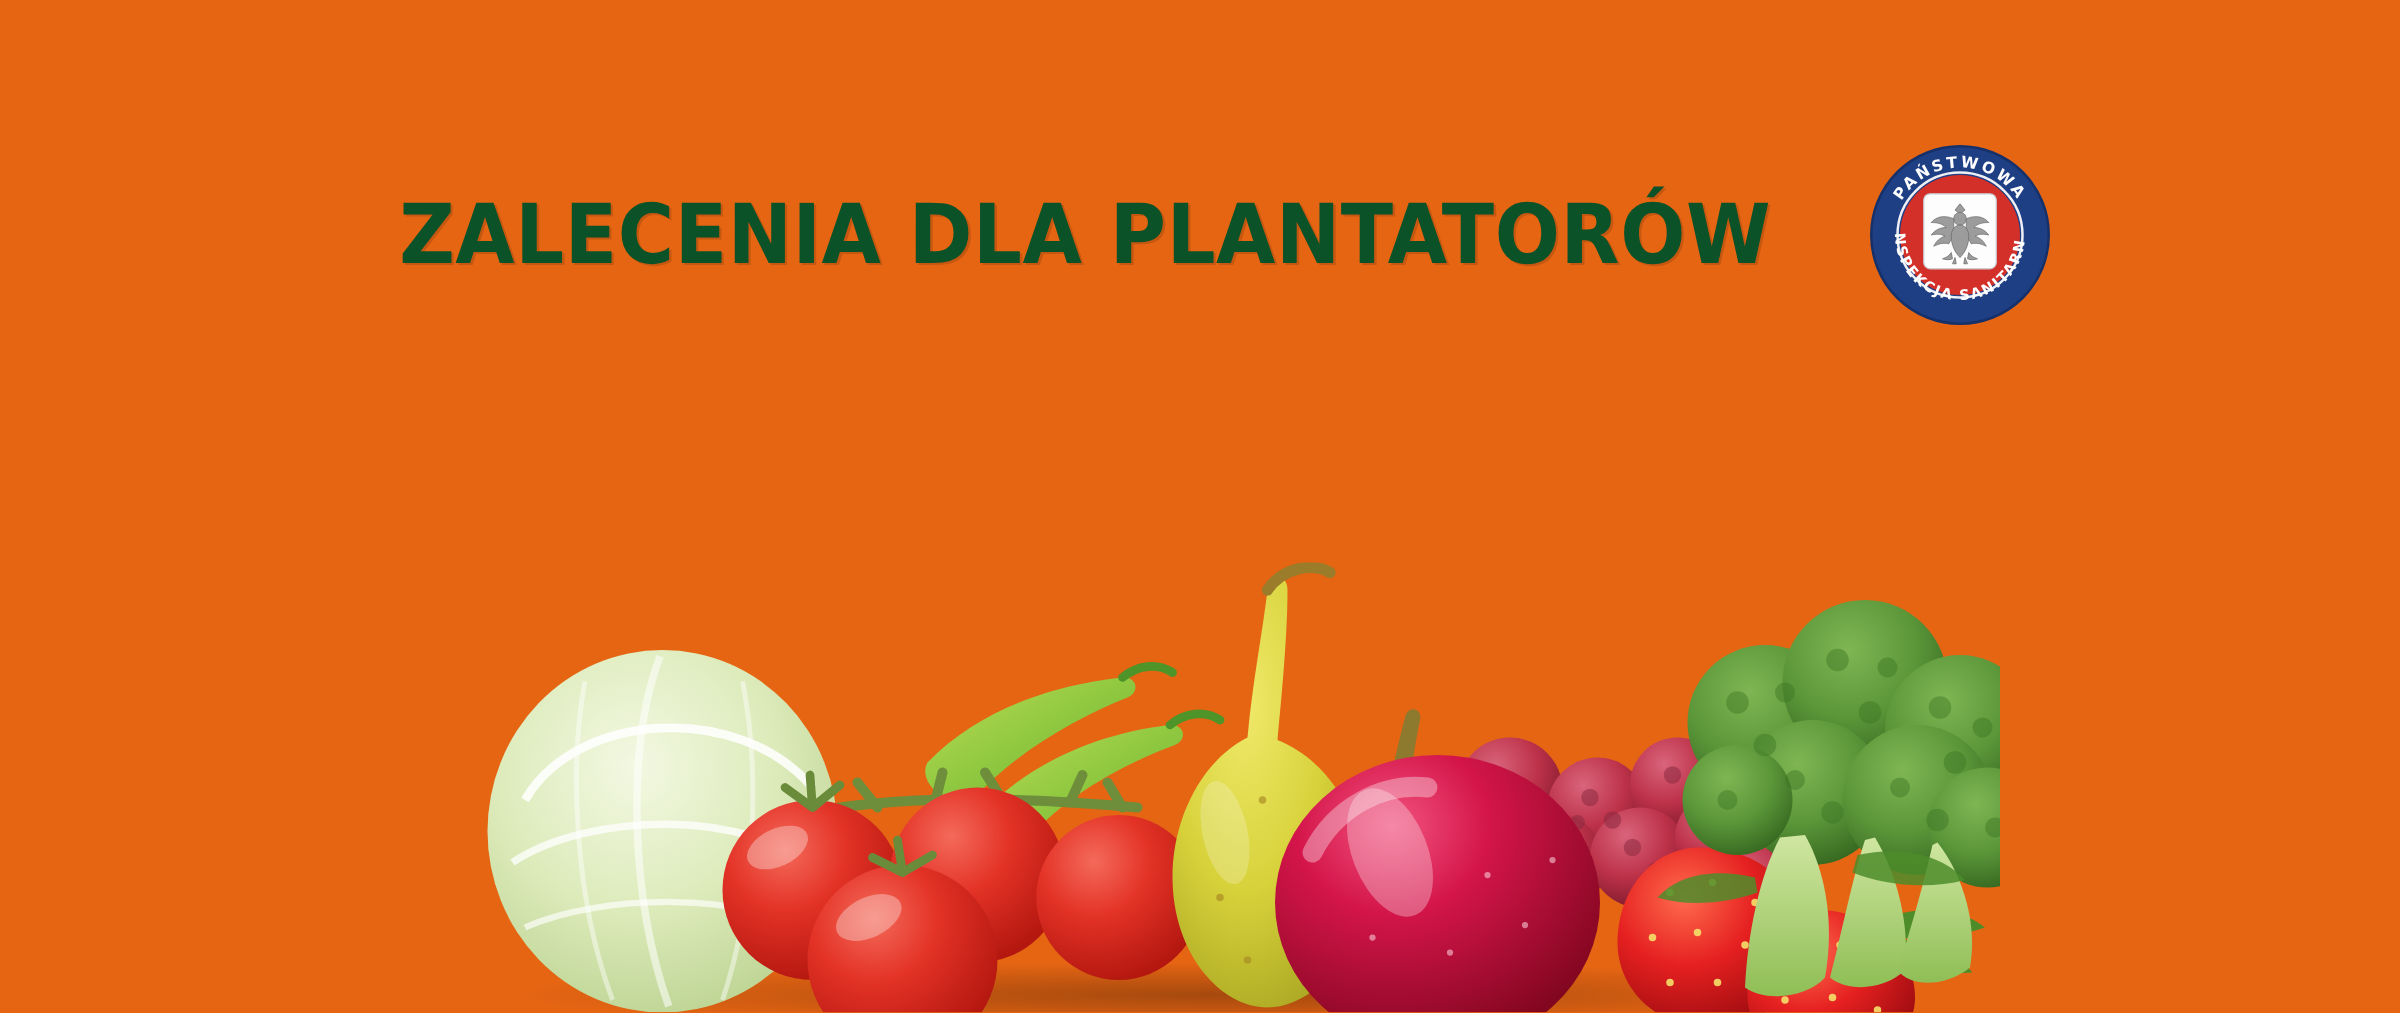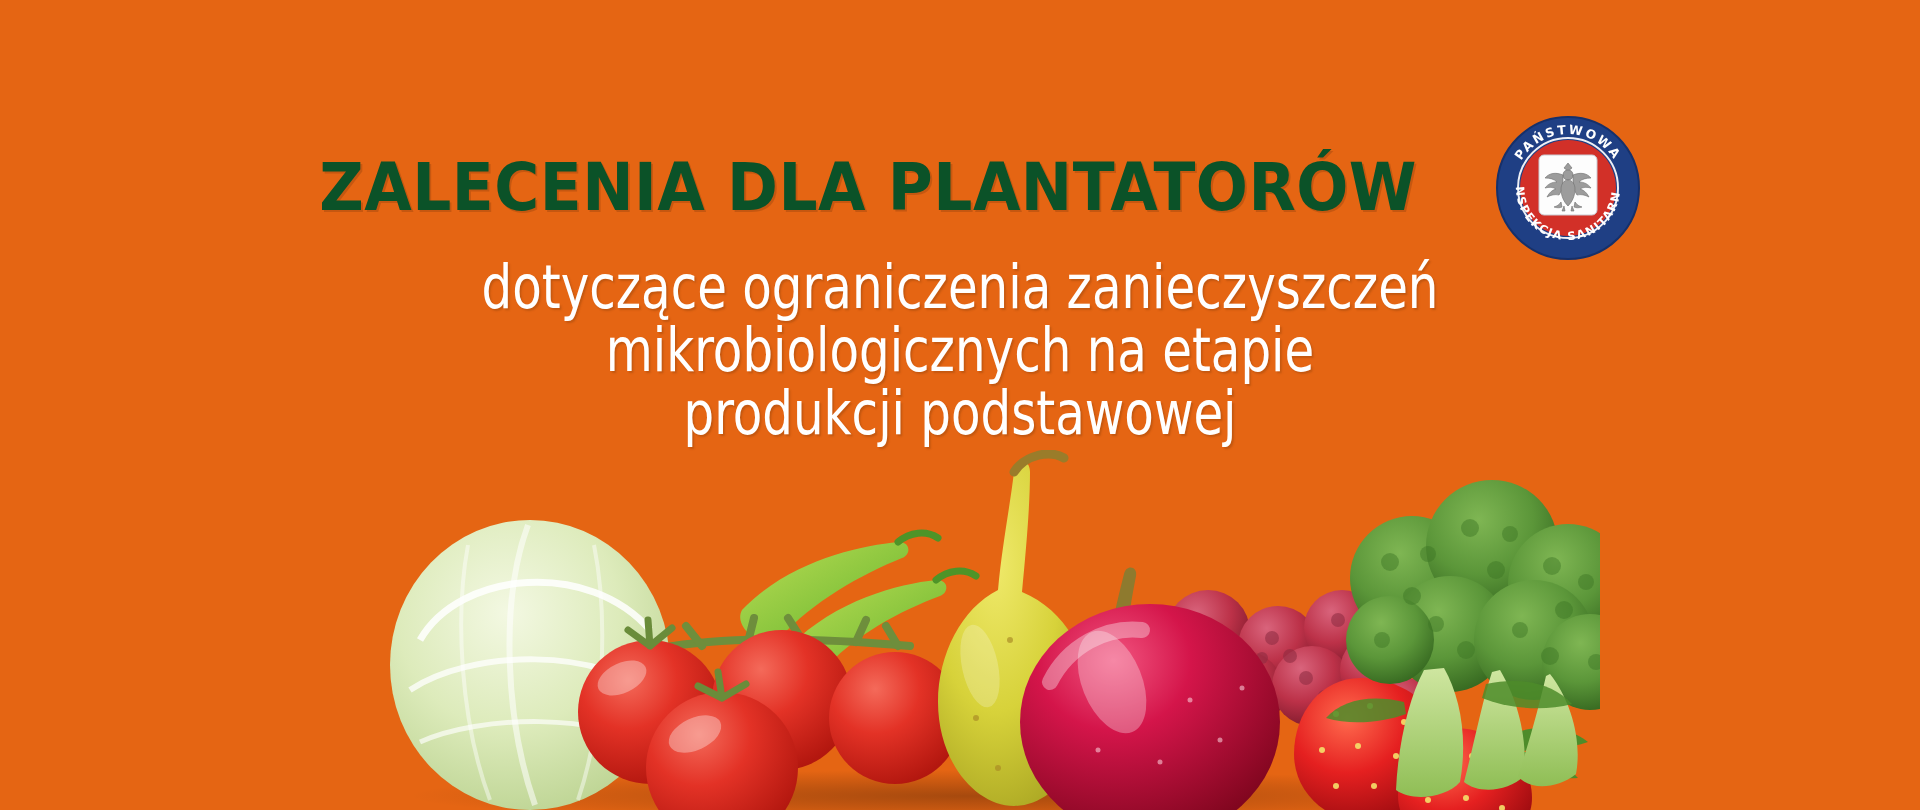--- a/index.html
+++ b/index.html
@@ -118,25 +118,20 @@
         <text font-family="DejaVu Sans, sans-serif" font-size="12.5" font-weight="bold" fill="#FFFFFF" letter-spacing="2.2">
           <textPath href="#arcTop" startOffset="50%" text-anchor="middle">PAŃSTWOWA</textPath>
         </text>
         <text font-family="DejaVu Sans, sans-serif" font-size="11.5" font-weight="bold" fill="#FFFFFF" letter-spacing="1.6">
           <textPath href="#arcBot" startOffset="50%" text-anchor="middle">INSPEKCJA SANITARNA</textPath>
         </text>
       </svg>
     </div>
   </div>
 
-  <div class="subtitle">
-    <span class="ln">dotyczące ograniczenia zanieczyszczeń</span>
-    <span class="ln">mikrobiologicznych na etapie</span>
-    <span class="ln">produkcji podstawowej</span>
-  </div>
 
   <div class="produce">
     <svg viewBox="0 0 1250 360" xmlns="http://www.w3.org/2000/svg">
       <defs>
         <radialGradient id="gCab" cx="42%" cy="32%" r="72%">
           <stop offset="0%" stop-color="#F3F8E2"></stop>
           <stop offset="55%" stop-color="#DDEBBB"></stop>
           <stop offset="100%" stop-color="#BDD493"></stop>
         </radialGradient>
         <radialGradient id="gTom" cx="35%" cy="28%" r="75%">

